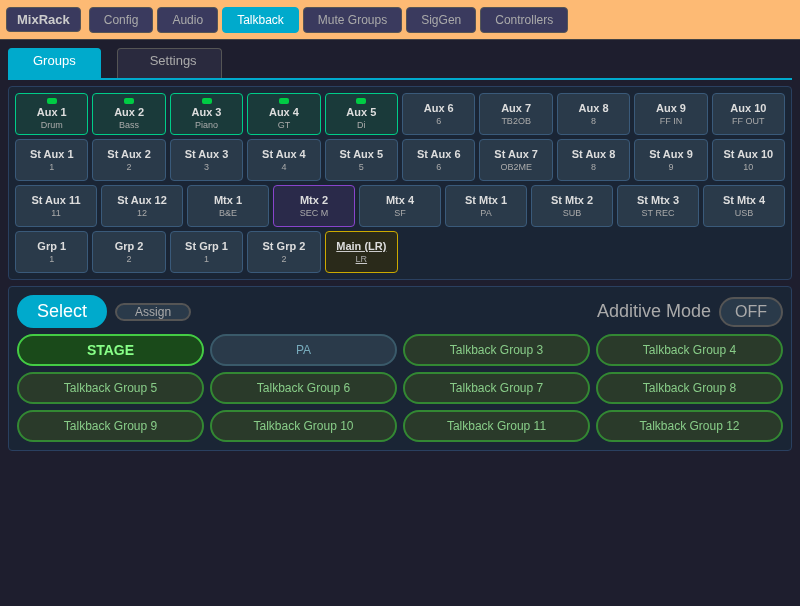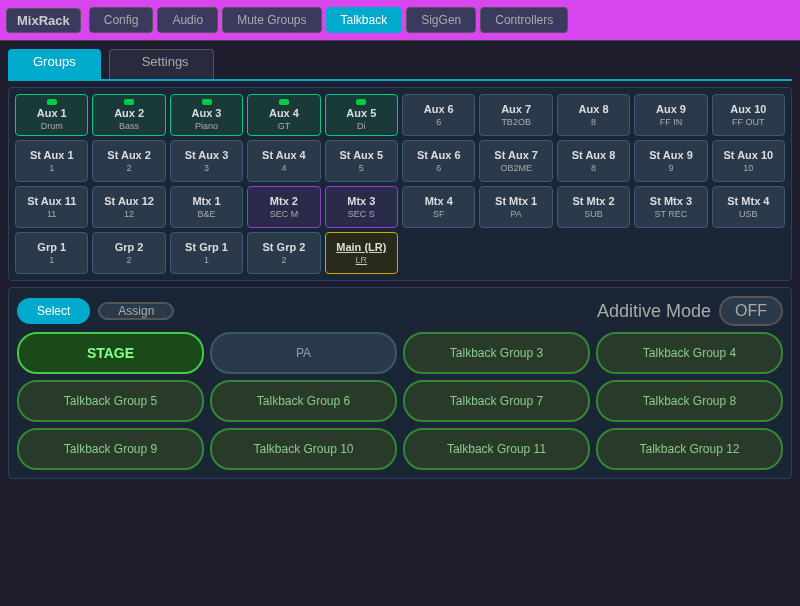--- a/index.html
+++ b/index.html
@@ -12,26 +12,26 @@
     }
     .app-container {
       width: 800px;
       height: 606px;
       background: #1e1e2e;
       display: flex;
       flex-direction: column;
     }
     
     .top-bar {
-      background: #d946ef;
+      background: #fdba74;
       display: flex;
       align-items: center;
-      padding: 20px 6px;
+      padding: 12px 6px;
       gap: 4px;
-      height: 26px;
+      height: 40px;
       border-bottom: 1px solid #444;
     }
     .app-logo {
       background: #3a3a5e;
       color: #ccc;
       font-size: 13px;
       font-weight: bold;
       padding: 4px 10px;
       border-radius: 4px;
       border: 1px solid #555;
@@ -58,21 +58,21 @@
     .main-content {
       flex: 1;
       padding: 8px;
       display: flex;
       flex-direction: column;
       gap: 6px;
     }
     
     .sub-tabs {
       display: flex;
-      gap: 8px;
+      gap: 16px;
       height: 32px;
       border-bottom: 2px solid #00aacc;
     }
     .sub-tab {
       padding: 4px 24px;
       font-size: 13px;
       cursor: pointer;
       border-radius: 4px 4px 0 0;
       border: 1px solid #555;
       border-bottom: none;
@@ -163,21 +163,21 @@
       display: flex;
       align-items: center;
       gap: 8px;
     }
     .btn-select {
       background: #00aacc;
       color: #fff;
       border: 2px solid #00aacc;
       border-radius: 20px;
       padding: 4px 18px;
-      font-size: 12px;
+      font-size: 18px;
       cursor: pointer;
     }
     .btn-assign {
       background: #2a3a4a;
       color: #aaa;
       border: 2px solid #555;
       border-radius: 20px;
       padding: 0 18px;
       font-size: 12px;
       cursor: pointer;
@@ -203,21 +203,21 @@
     }
     .tb-group-btn {
       background: #2a3a2a;
       border: 2px solid #338833;
       border-radius: 20px;
       color: #88cc88;
       font-size: 12px;
       padding: 8px 6px;
       text-align: center;
       cursor: pointer;
-      height: 42px;
+      height: 32px;
       display: flex;
       align-items: center;
       justify-content: center;
     }
     .tb-group-btn.stage {
       background: #1a4a1a;
       border-color: #44cc44;
       color: #88ff88;
       font-size: 14px;
       font-weight: bold;
@@ -230,22 +230,22 @@
   </style>
 </head>
 <body>
 
 <div class="app-container">
 
   <div class="top-bar">
     <div class="app-logo">MixRack</div>
     <div class="top-tab">Config</div>
     <div class="top-tab">Audio</div>
+    <div class="top-tab active">Talkback</div>
     <div class="top-tab">Mute Groups</div>
-    <div class="top-tab active">Talkback</div>
     <div class="top-tab">SigGen</div>
     <div class="top-tab">Controllers</div>
   </div>
 
   <div class="main-content">
 
     <div class="sub-tabs">
       <div class="sub-tab active">Groups</div>
       <div class="sub-tab inactive">Settings</div>
     </div>
@@ -352,24 +352,20 @@
           <div class="channel-name">St Aux 12</div>
           <div class="channel-sub">12</div>
         </div>
         <div class="channel-btn">
           <div class="channel-name">Mtx 1</div>
           <div class="channel-sub">B&amp;E</div>
         </div>
         <div class="channel-btn active-purple">
           <div class="channel-name">Mtx 2</div>
           <div class="channel-sub">SEC M</div>
-        </div>
-        <div class="channel-btn active-purple">
-          <div class="channel-name">Mtx 3</div>
-          <div class="channel-sub">SEC S</div>
         </div>
         <div class="channel-btn">
           <div class="channel-name">Mtx 4</div>
           <div class="channel-sub">SF</div>
         </div>
         <div class="channel-btn">
           <div class="channel-name">St Mtx 1</div>
           <div class="channel-sub">PA</div>
         </div>
         <div class="channel-btn">

